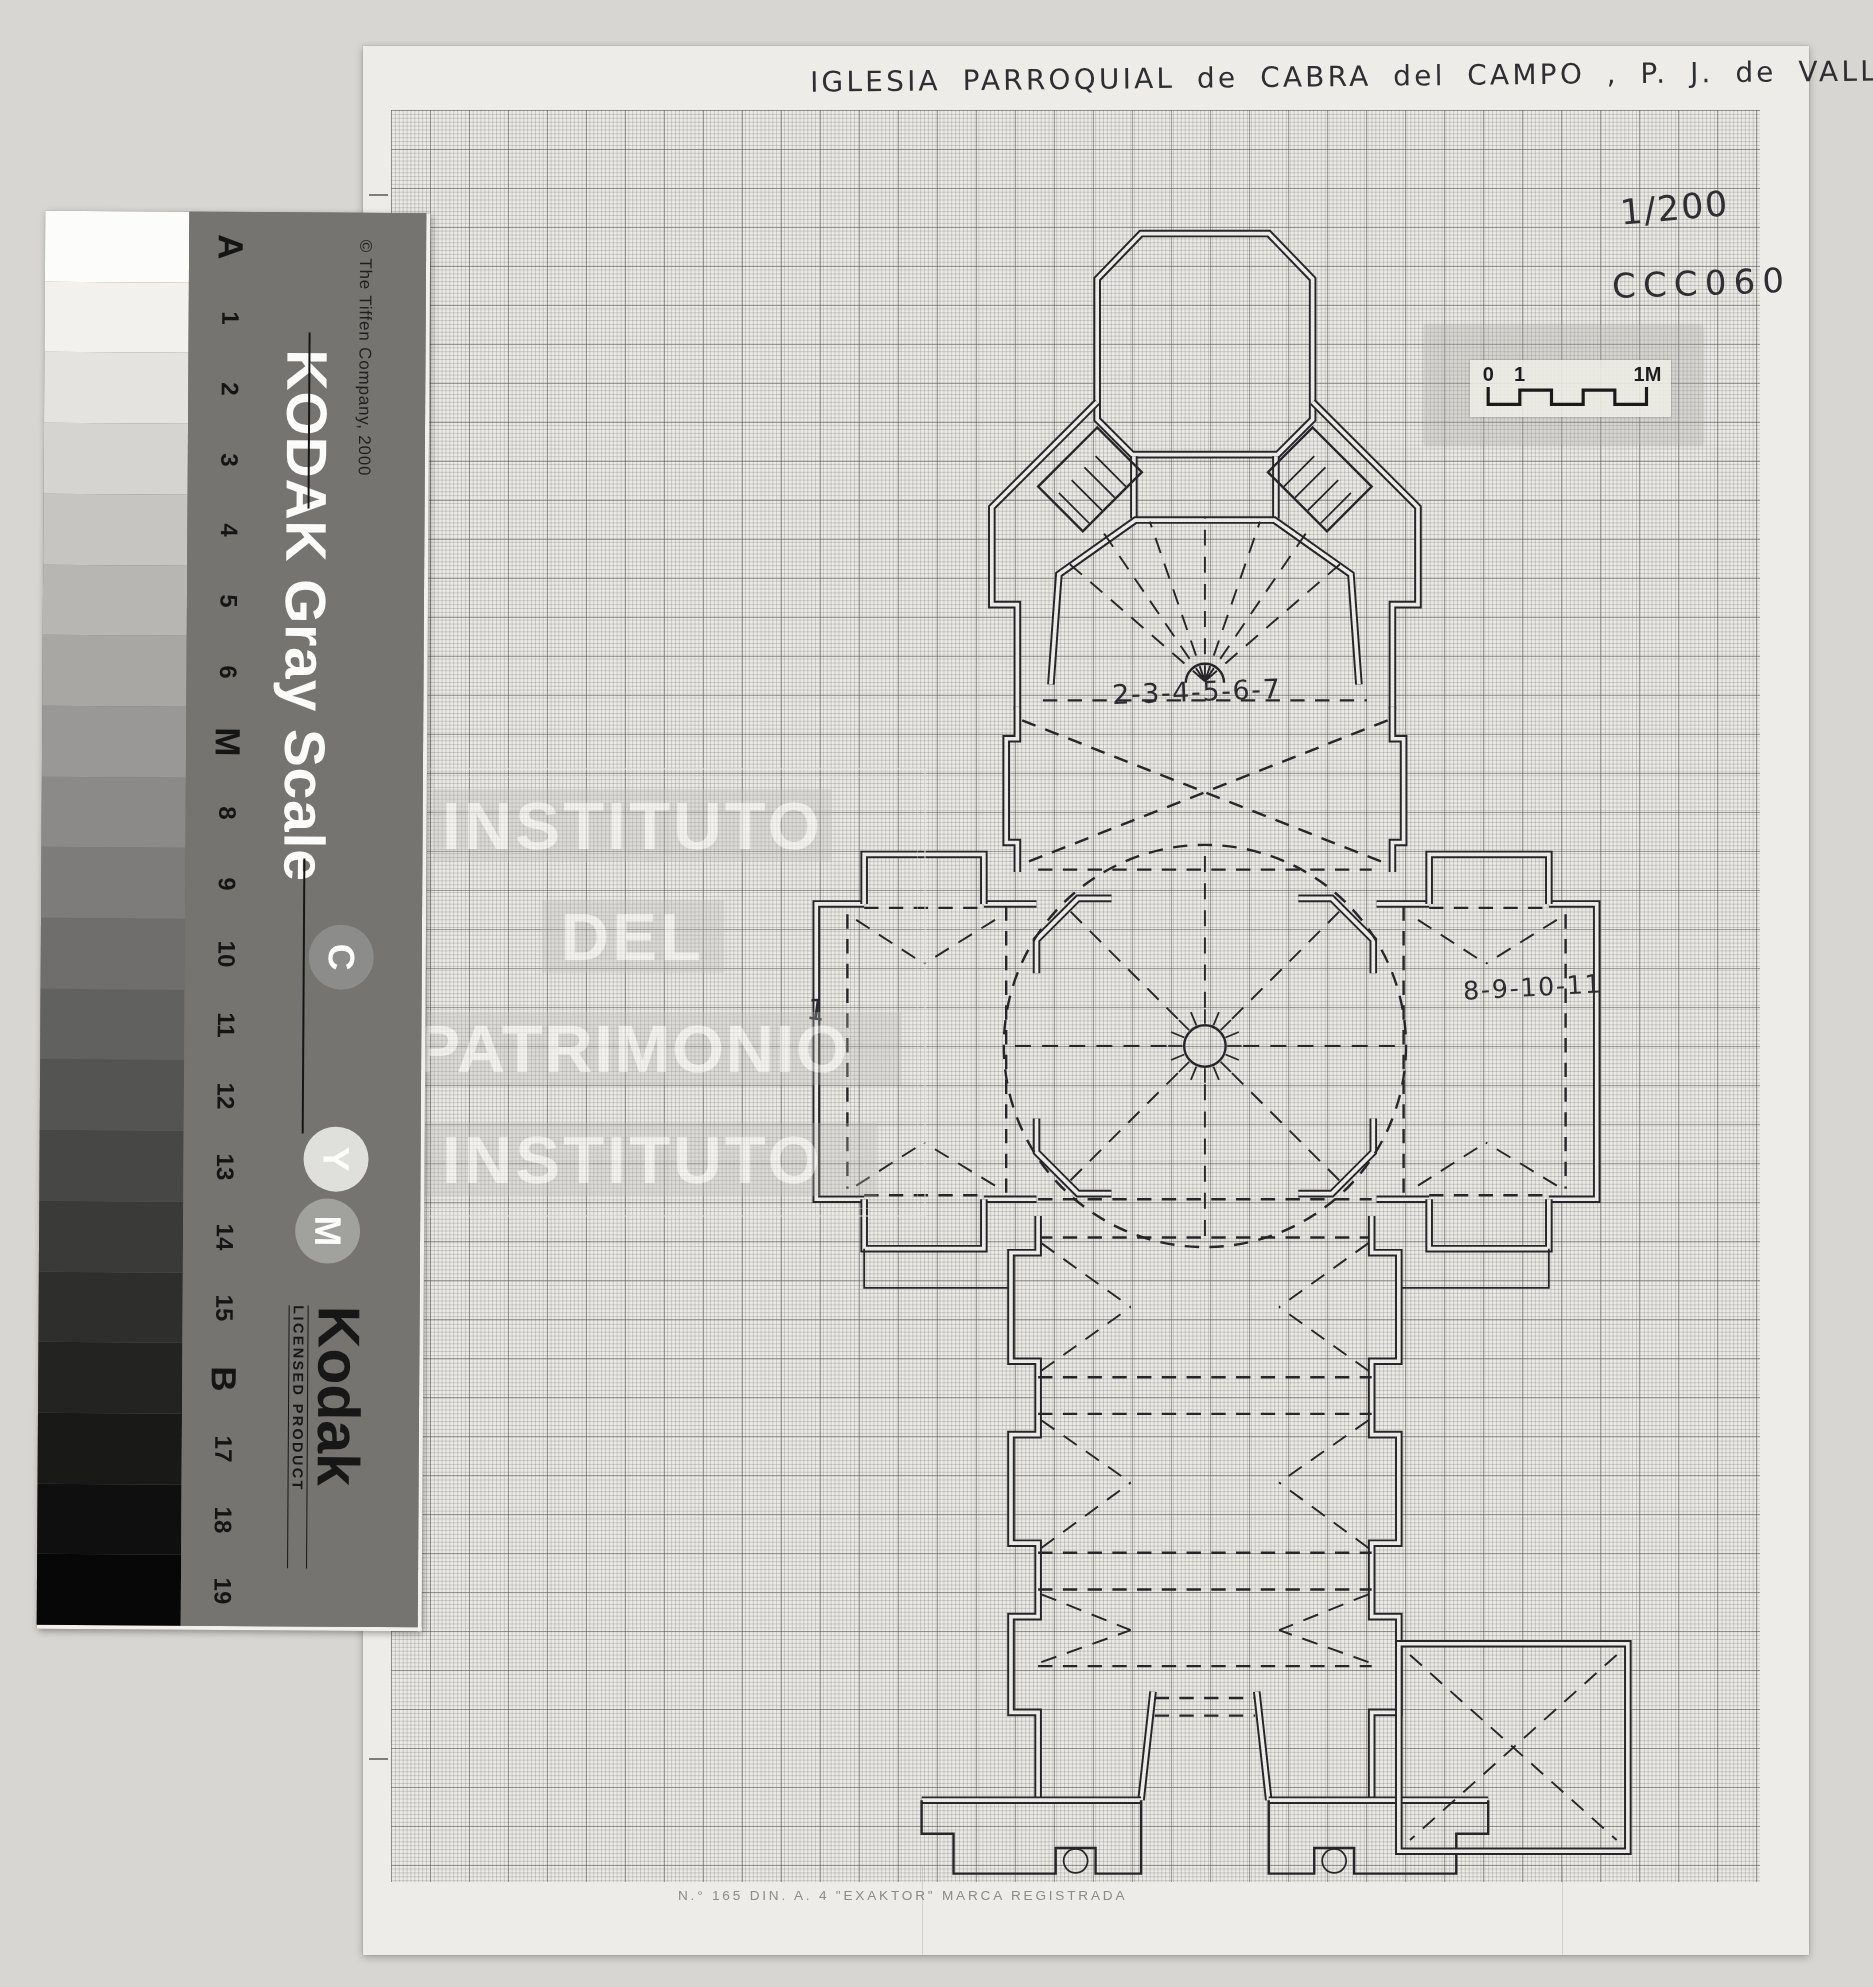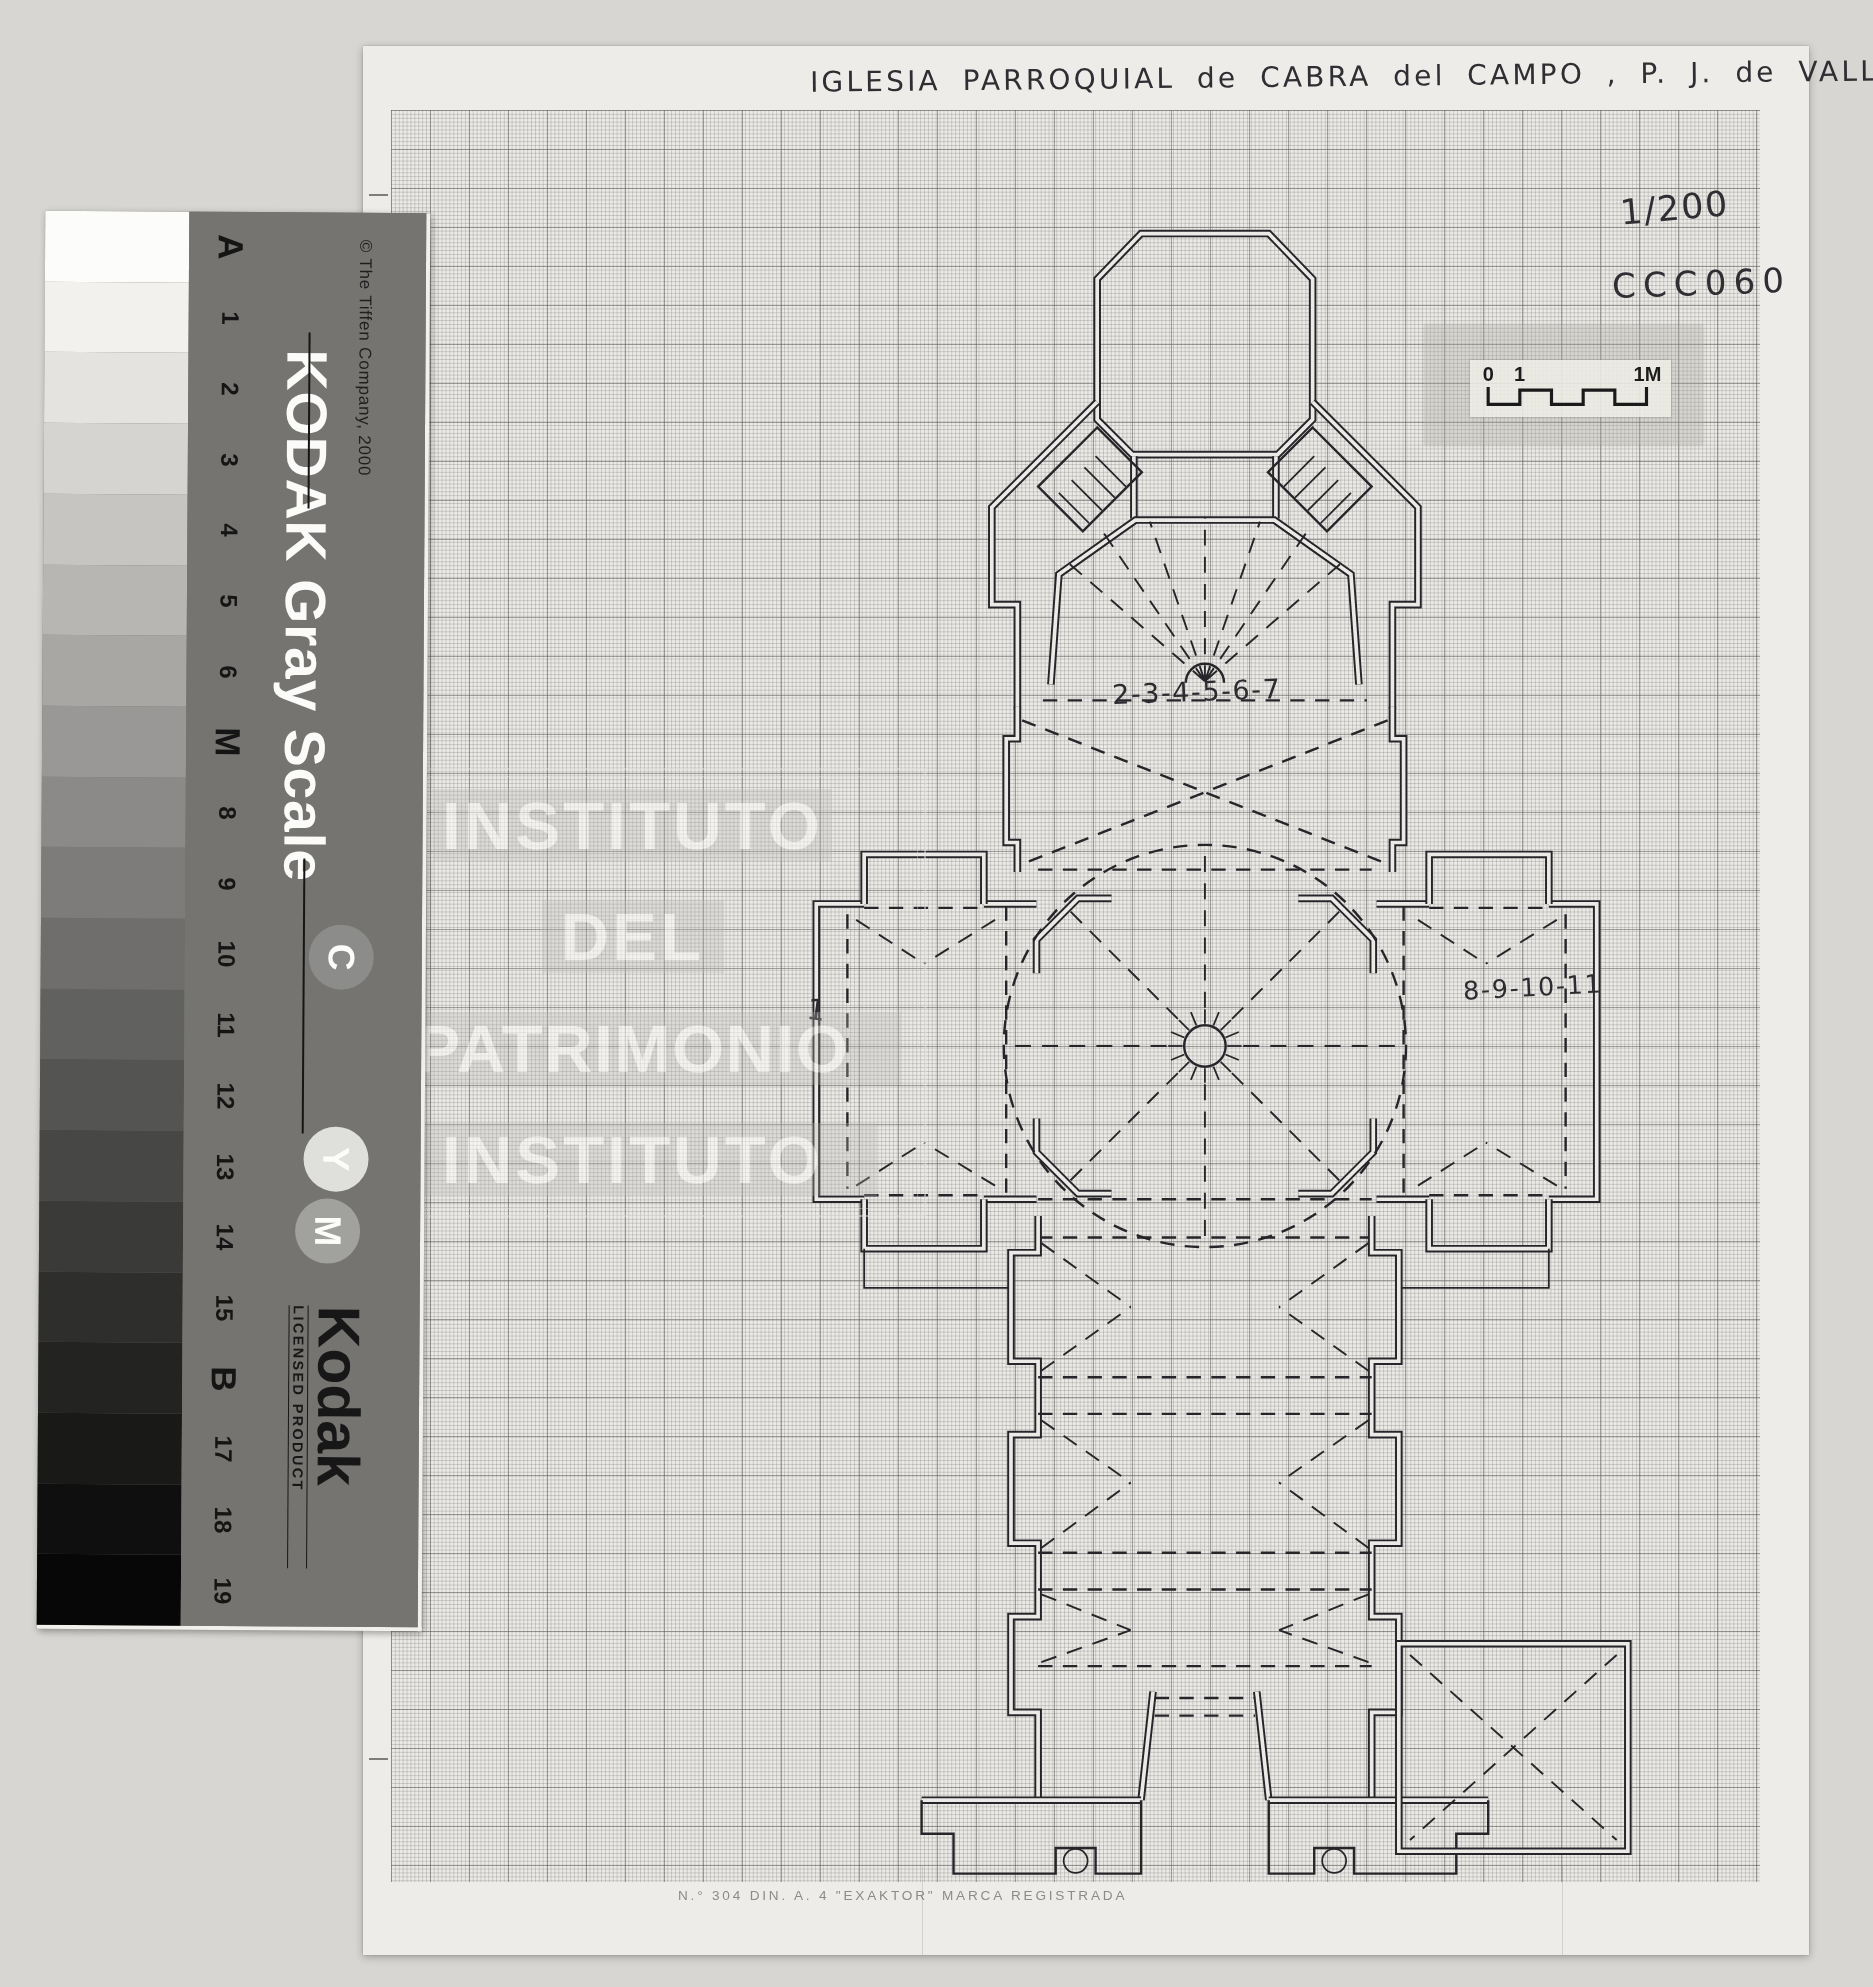--- a/index.html
+++ b/index.html
@@ -260,21 +260,21 @@
     <div class="scalebar-label">
       <span class="sb-0">0</span>
       <span class="sb-1">1</span>
       <span class="sb-5m">1M</span>
       <svg width="201" height="57" viewBox="0 0 252 72">
         <path d="M22,34 L22,56 L62,56 L62,38 L102,38 L102,56 L142,56 L142,38 L182,38 L182,56 L222,56 L222,34" fill="none" stroke="#1a1a1a" stroke-width="4"></path>
       </svg>
     </div>
   </div>
 
-  <div class="footer-text">N.° 304   DIN. A. 4   "EXAKTOR"   MARCA REGISTRADA</div>
+  <div class="footer-text">N.° 165   DIN. A. 4   "EXAKTOR"   MARCA REGISTRADA</div>
 
   <div class="crease" style="left:559px;"></div>
   <div class="crease" style="left:1199px;"></div>
 <div class="margin-tick" style="top: 148px;"></div>
     <div class="margin-tick" style="top: 343px;"></div>
     <div class="margin-tick" style="top: 539px;"></div>
     <div class="margin-tick" style="top: 734px;"></div>
     <div class="margin-tick" style="top: 930px;"></div>
     <div class="margin-tick" style="top: 1125px;"></div>
     <div class="margin-tick" style="top: 1321px;"></div>

